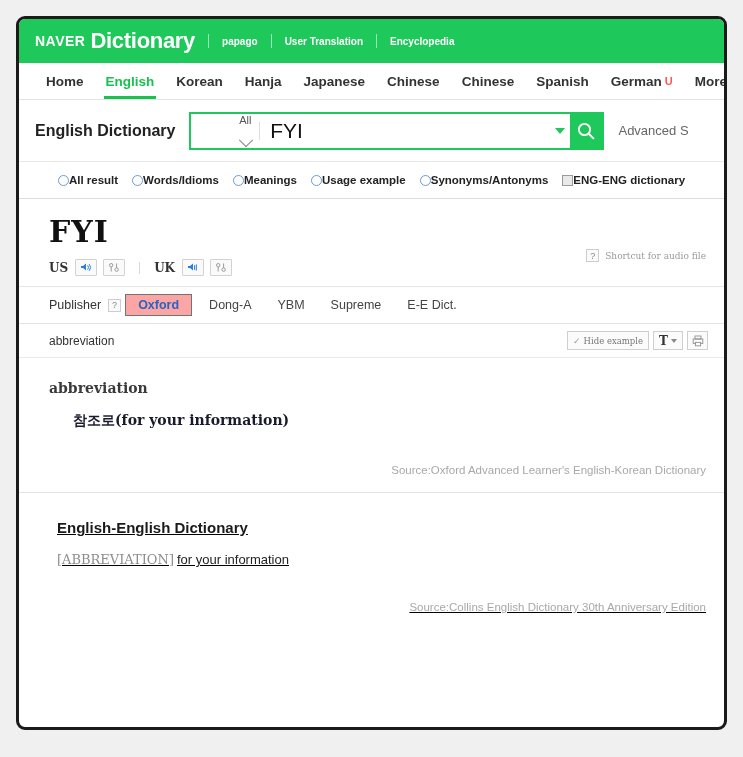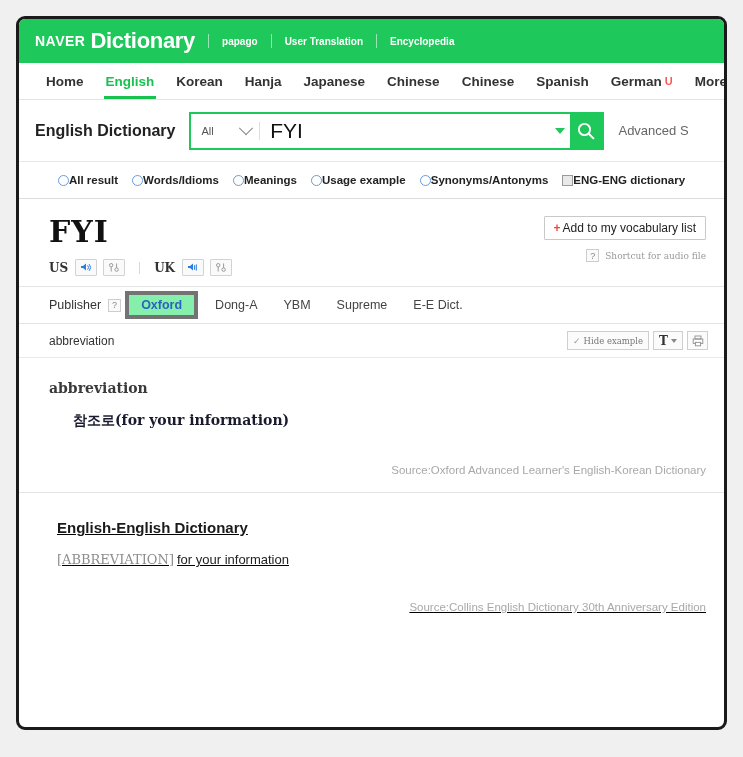--- a/index.html
+++ b/index.html
@@ -125,27 +125,28 @@
     align-items: stretch;
     height: 38px;
     border: 2px solid #1ec85a;
     box-sizing: border-box;
     width: 415px;
     background: #fff;
   }
   #scope-select {
     width: 88px;
     display: flex;
-    align-items: center;
+    align-items: flex-end;
     justify-content: space-between;
     padding: 0 8px 0 10px;
     box-sizing: border-box;
     font-size: 11px;
     color: #555;
     cursor: pointer;
+    flex-direction: column;
   }
   .chev-down {
     width: 9px; height: 9px;
     border-right: 1.3px solid #888;
     border-bottom: 1.3px solid #888;
     transform: rotate(45deg) translate(-2px,-2px);
   }
   .vline {
     width: 1px;
     background: #dedede;
@@ -324,22 +325,22 @@
   .pub-tab {
     font-size: 12.5px;
     color: #444;
     padding: 4px 13px;
     cursor: pointer;
     white-space: nowrap;
   }
   .pub-tab.selected {
     color: #2a63c2;
     font-weight: bold;
-    border: 4px solid #737373;
-    background: #86efac;
+    border: 1px solid #737373;
+    background: #fca5a5;
     padding: 3px 12px;
     margin: 0 4px;
   }
 
   
   #pos-row {
     height: 33px;
     display: flex;
     align-items: center;
     padding: 0 16px 0 30px;
@@ -558,23 +559,20 @@
       <div class="icon-btn">
         <svg width="12" height="11" viewBox="0 0 12 11">
           <circle cx="3.2" cy="3.2" r="1.7" fill="none" stroke="#9a9a9a" stroke-width="1"></circle>
           <circle cx="8.6" cy="7.6" r="1.7" fill="none" stroke="#9a9a9a" stroke-width="1"></circle>
           <line x1="3.2" y1="5" x2="3.2" y2="9.5" stroke="#9a9a9a" stroke-width="1"></line>
           <line x1="8.6" y1="1.4" x2="8.6" y2="5.9" stroke="#9a9a9a" stroke-width="1"></line>
         </svg>
       </div>
     </div>
 
-    <button id="vocab-btn">
-      <span class="plus-red">+</span><span>Add to my vocabulary list</span>
-    </button>
 
     <div id="shortcut-row">
       <span class="help-sq">?</span>
       <span id="shortcut-text">Shortcut for audio file</span>
     </div>
   </div>
 
   <div id="publisher-row">
     <span class="pub-label">Publisher</span>
     <span class="help-sq">?</span>

